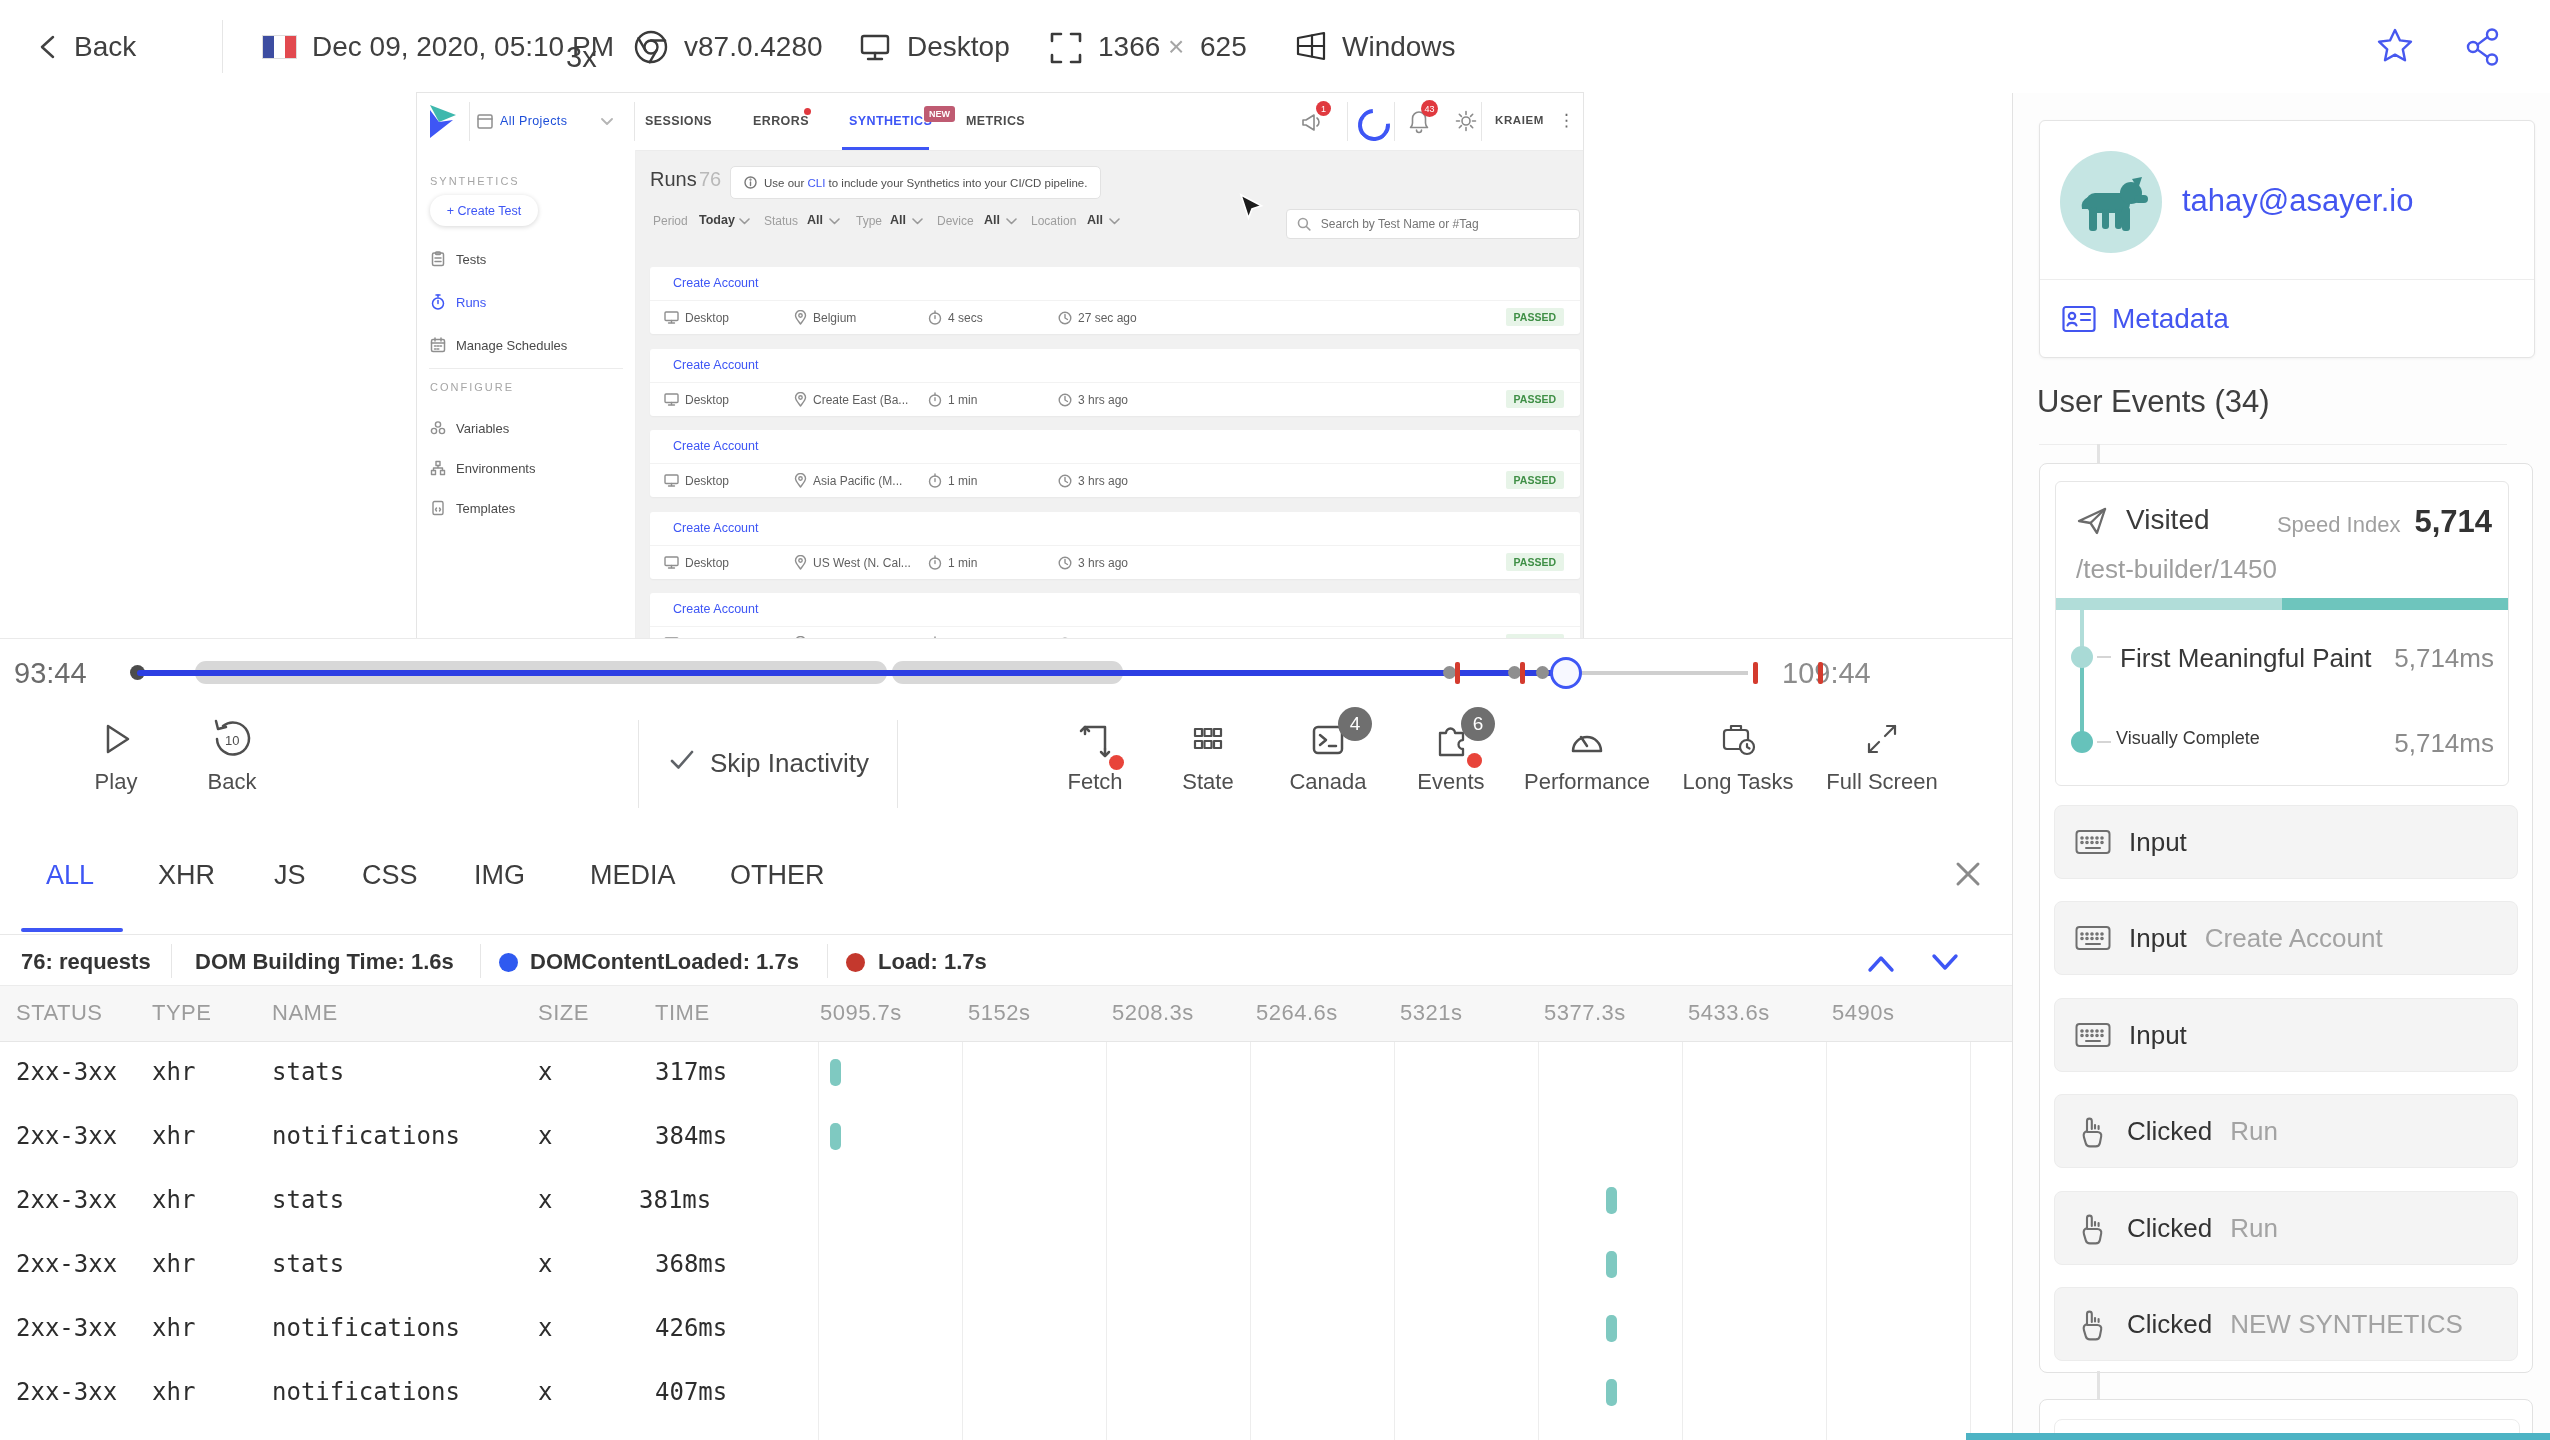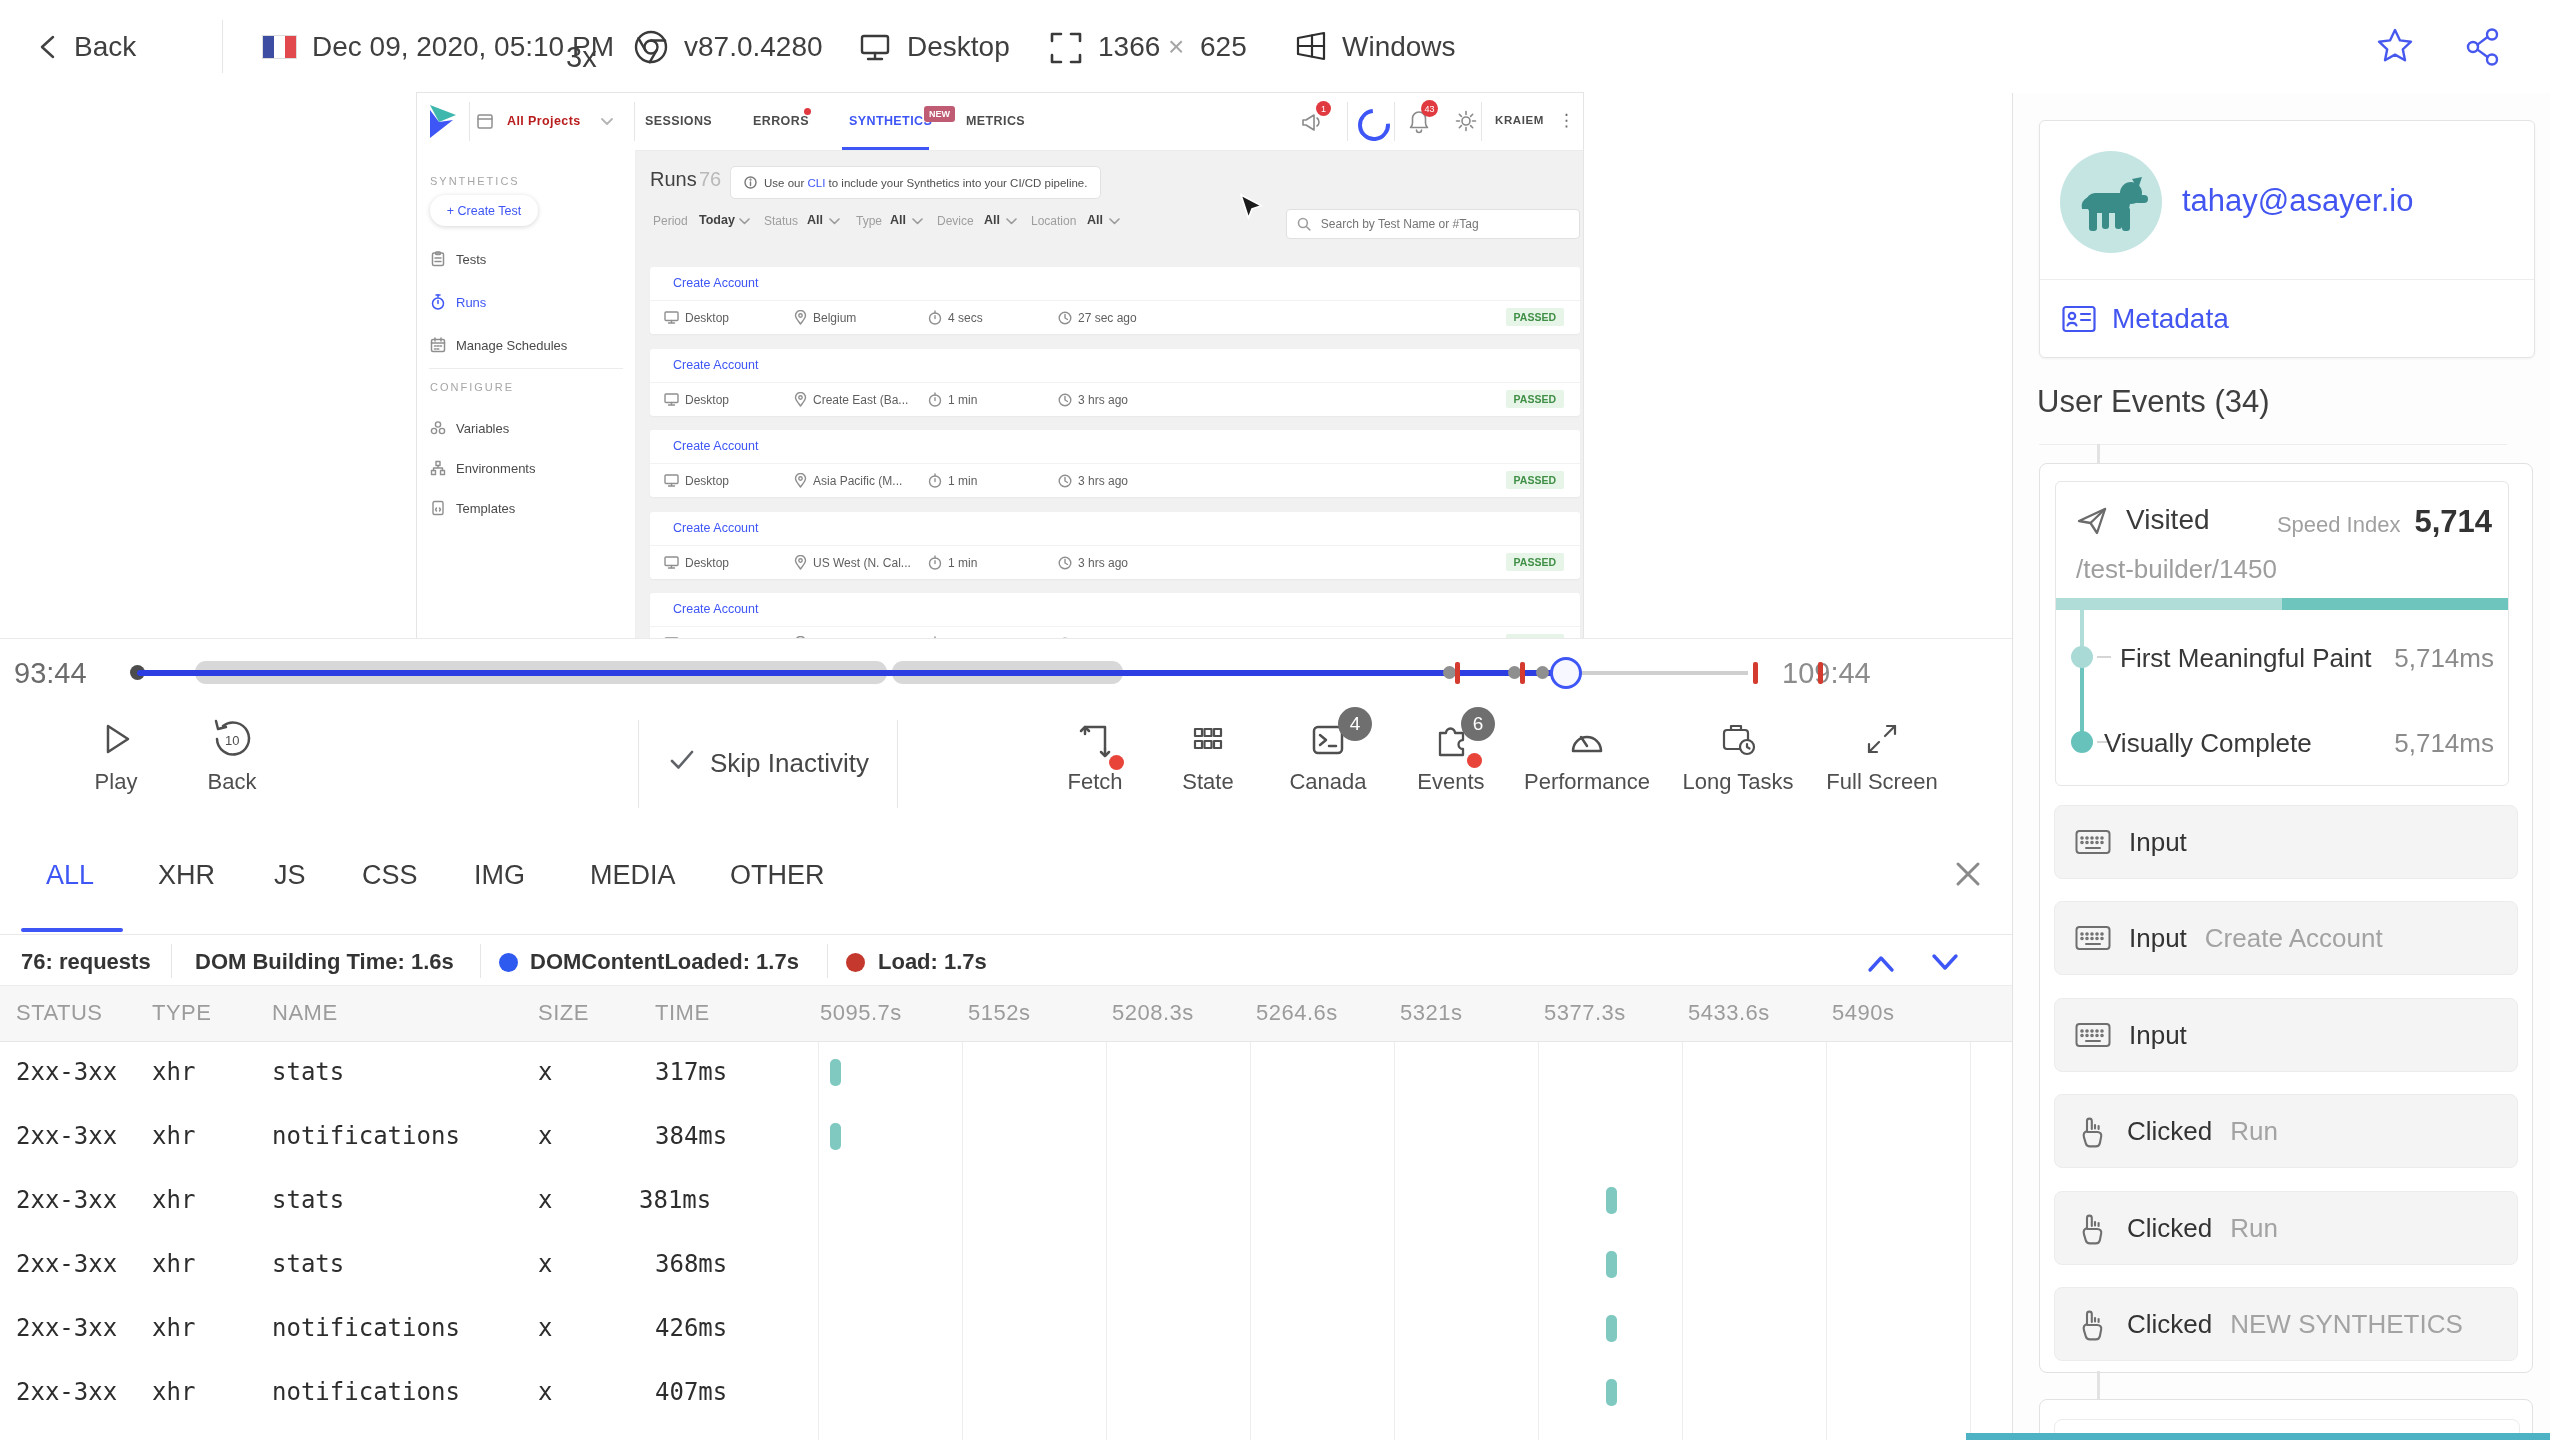--- a/index.html
+++ b/index.html
@@ -126,21 +126,21 @@
       <div class="mhead">
         <svg class="a" style="left:10px;top:11px" width="32" height="36" viewBox="0 0 32 36">
           <polygon points="3,1 29,11 12,18" fill="#3eb8ad"></polygon>
             <polygon points="3,6 3,34 26,16 12,18" fill="#3e56f5"></polygon>
         </svg>
         <div class="vd" style="left:52px;top:9px;height:39px"></div>
         <svg class="a ic" style="left:60px;top:21px;color:#8f8f8f;stroke-width:1.5" width="16" height="15" viewBox="0 0 16 15">
             <rect x="1" y="1" width="14" height="13" rx="1.5"></rect>
             <line x1="1" y1="5" x2="15" y2="5"></line>
           </svg>
-        <div class="a mtab" style="left:90px;font-weight:700;font-size:12.5px;color:#b91c1c">All Projects</div>
+        <div class="a mtab" style="left:83px;font-weight:400;font-size:12.5px;color:#1d4ed8">All Projects</div>
         <svg class="a ic" style="left:184px;top:25px;color:#b5b5b5;stroke-width:1.8" width="12" height="8" viewBox="0 0 12 8">
             <polyline points="1,1 6,6 11,1"></polyline>
           </svg>
         <div class="vd" style="left:217px;top:9px;height:39px"></div>
 
         <div class="a mtab" style="left:228px">SESSIONS</div>
         <div class="a mtab" style="left:336px">ERRORS</div>
         <div class="a" style="left:387px;top:15px;width:7px;height:7px;border-radius:50%;background:#e0393f"></div>
         <div class="a mtab" style="left:432px;color:#3e56f5">SYNTHETICS</div>
         <div class="a" style="left:425px;top:54px;width:87px;height:3px;background:#3e56f5"></div>
@@ -741,21 +741,21 @@
         <div class="a" style="left:0;top:116px;width:226px;height:12px;background:#b1ddd9"></div>
         <div class="a" style="left:226px;top:116px;width:226px;height:12px;background:#6ec5bd"></div>
         <div class="a" style="left:24px;top:128px;width:4px;height:50px;background:#b1ddd9"></div>
         <div class="a" style="left:24px;top:178px;width:4px;height:84px;background:#6ec5bd"></div>
         <div class="a" style="left:15px;top:164px;width:22px;height:22px;border-radius:50%;background:#a9dad6"></div>
         <div class="a" style="left:41px;top:174px;width:14px;height:2px;background:#d5d5d5"></div>
         <div class="a" style="left:64px;top:161px;font-size:26px;color:#383838">First Meaningful Paint</div>
         <div class="a" style="right:14px;top:161px;font-size:26px;color:#8b8b8b">5,714ms</div>
         <div class="a" style="left:15px;top:249px;width:22px;height:22px;border-radius:50%;background:#66c2bb"></div>
         <div class="a" style="left:41px;top:259px;width:14px;height:2px;background:#d5d5d5"></div>
-        <div class="a" style="left:48px;top:246px;font-size:26px;color:#383838">Visually Complete</div>
+        <div class="a" style="left:60px;top:246px;font-size:18px;color:#383838">Visually Complete</div>
         <div class="a" style="right:14px;top:246px;font-size:26px;color:#8b8b8b">5,714ms</div>
       </div>
 
       <div class="ecard" style="top:341px">
         <svg class="ic" style="stroke-width:2;color:#6f6f6f" width="36" height="28" viewBox="0 0 36 28">
             <rect x="1.5" y="3" width="33" height="22" rx="3"></rect>
             <circle cx="7" cy="10" r="0.8"></circle>
             <circle cx="12" cy="10" r="0.8"></circle>
             <circle cx="17" cy="10" r="0.8"></circle>
             <circle cx="22" cy="10" r="0.8"></circle>

